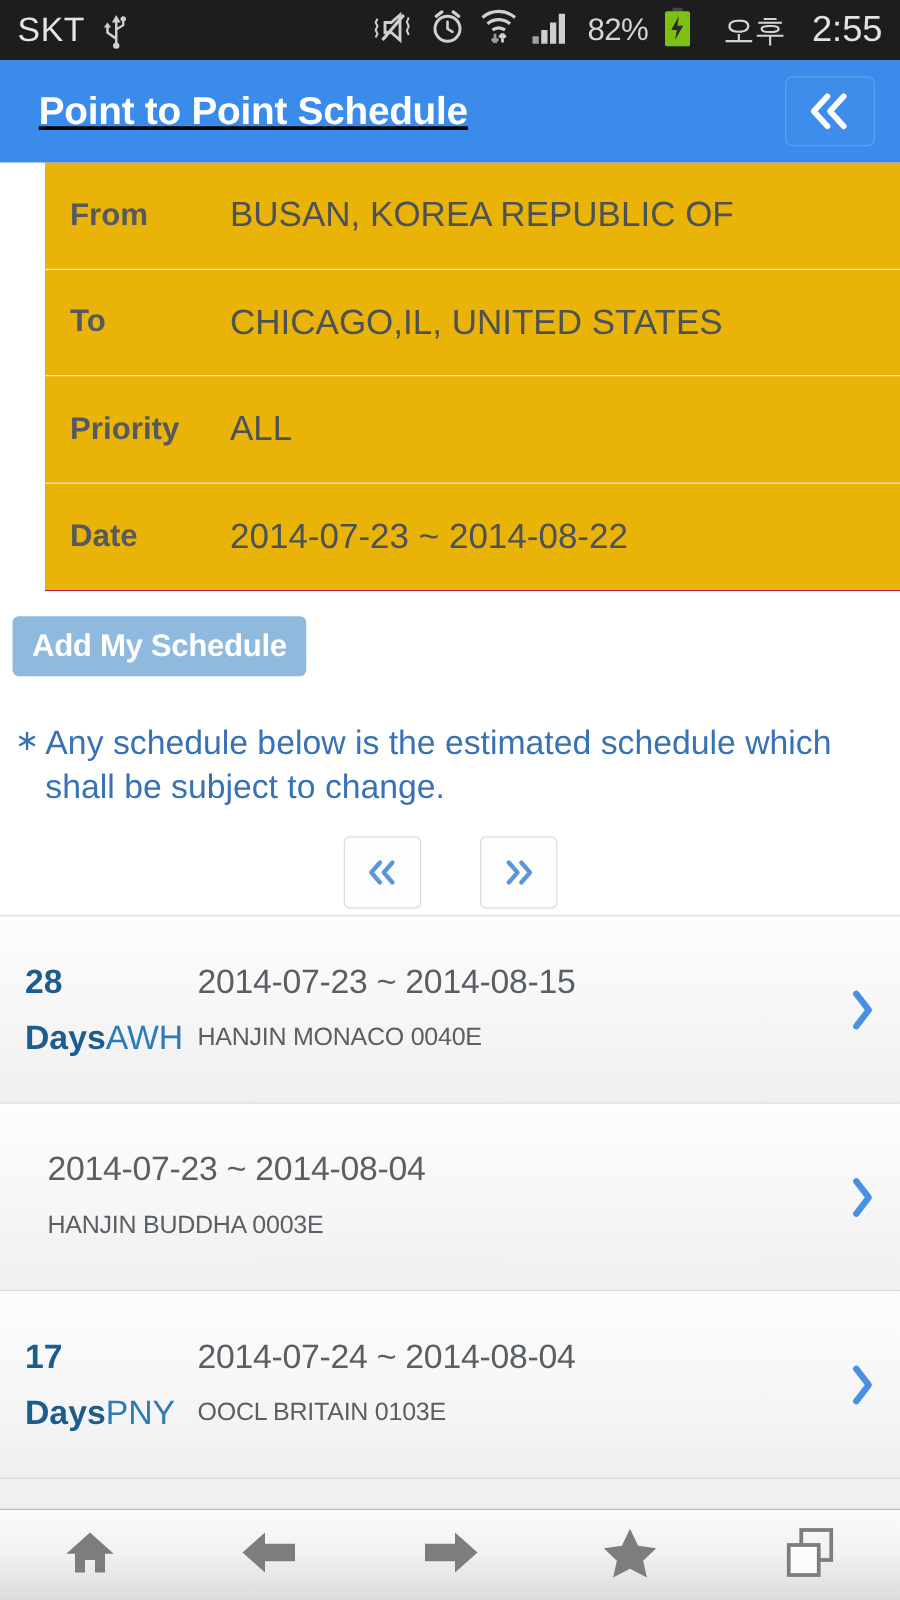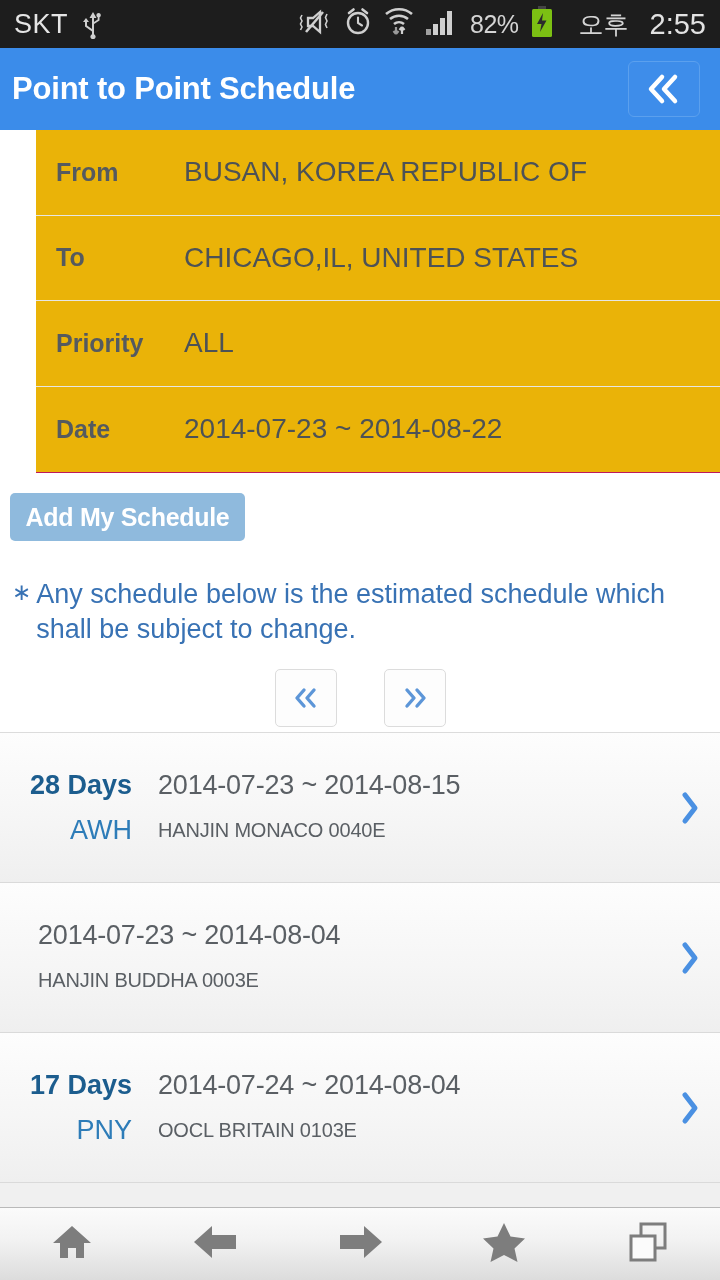--- a/index.html
+++ b/index.html
@@ -57,22 +57,23 @@
     margin-left: 10px;
     letter-spacing: 0px;
   }
 
   
   .titlebar {
     flex: 0 0 82px;
     background: #3b8cea;
     display: flex;
     align-items: center;
-    padding: 0 12px;
+    padding: 0 31px;
     position: relative;
+    text-decoration: underline;
   }
   .titlebar-title {
     color: #ffffff;
     font-size: 31px;
     font-weight: bold;
     letter-spacing: -0.2px;
   }
   .back-button {
     position: absolute;
     right: 20px;
@@ -189,21 +190,21 @@
     border-bottom: 1px solid #dadada;
     display: flex;
     align-items: center;
     position: relative;
     padding-left: 20px;
   }
   .row-left {
     width: 120px;
     flex: 0 0 120px;
     display: flex;
-    flex-direction: column;
+    flex-direction: row;
     align-items: flex-end;
     padding-right: 8px;
   }
   .row-days {
     font-size: 27px;
     font-weight: bold;
     color: #1c5d8e;
     line-height: 45px;
   }
   .row-code {

